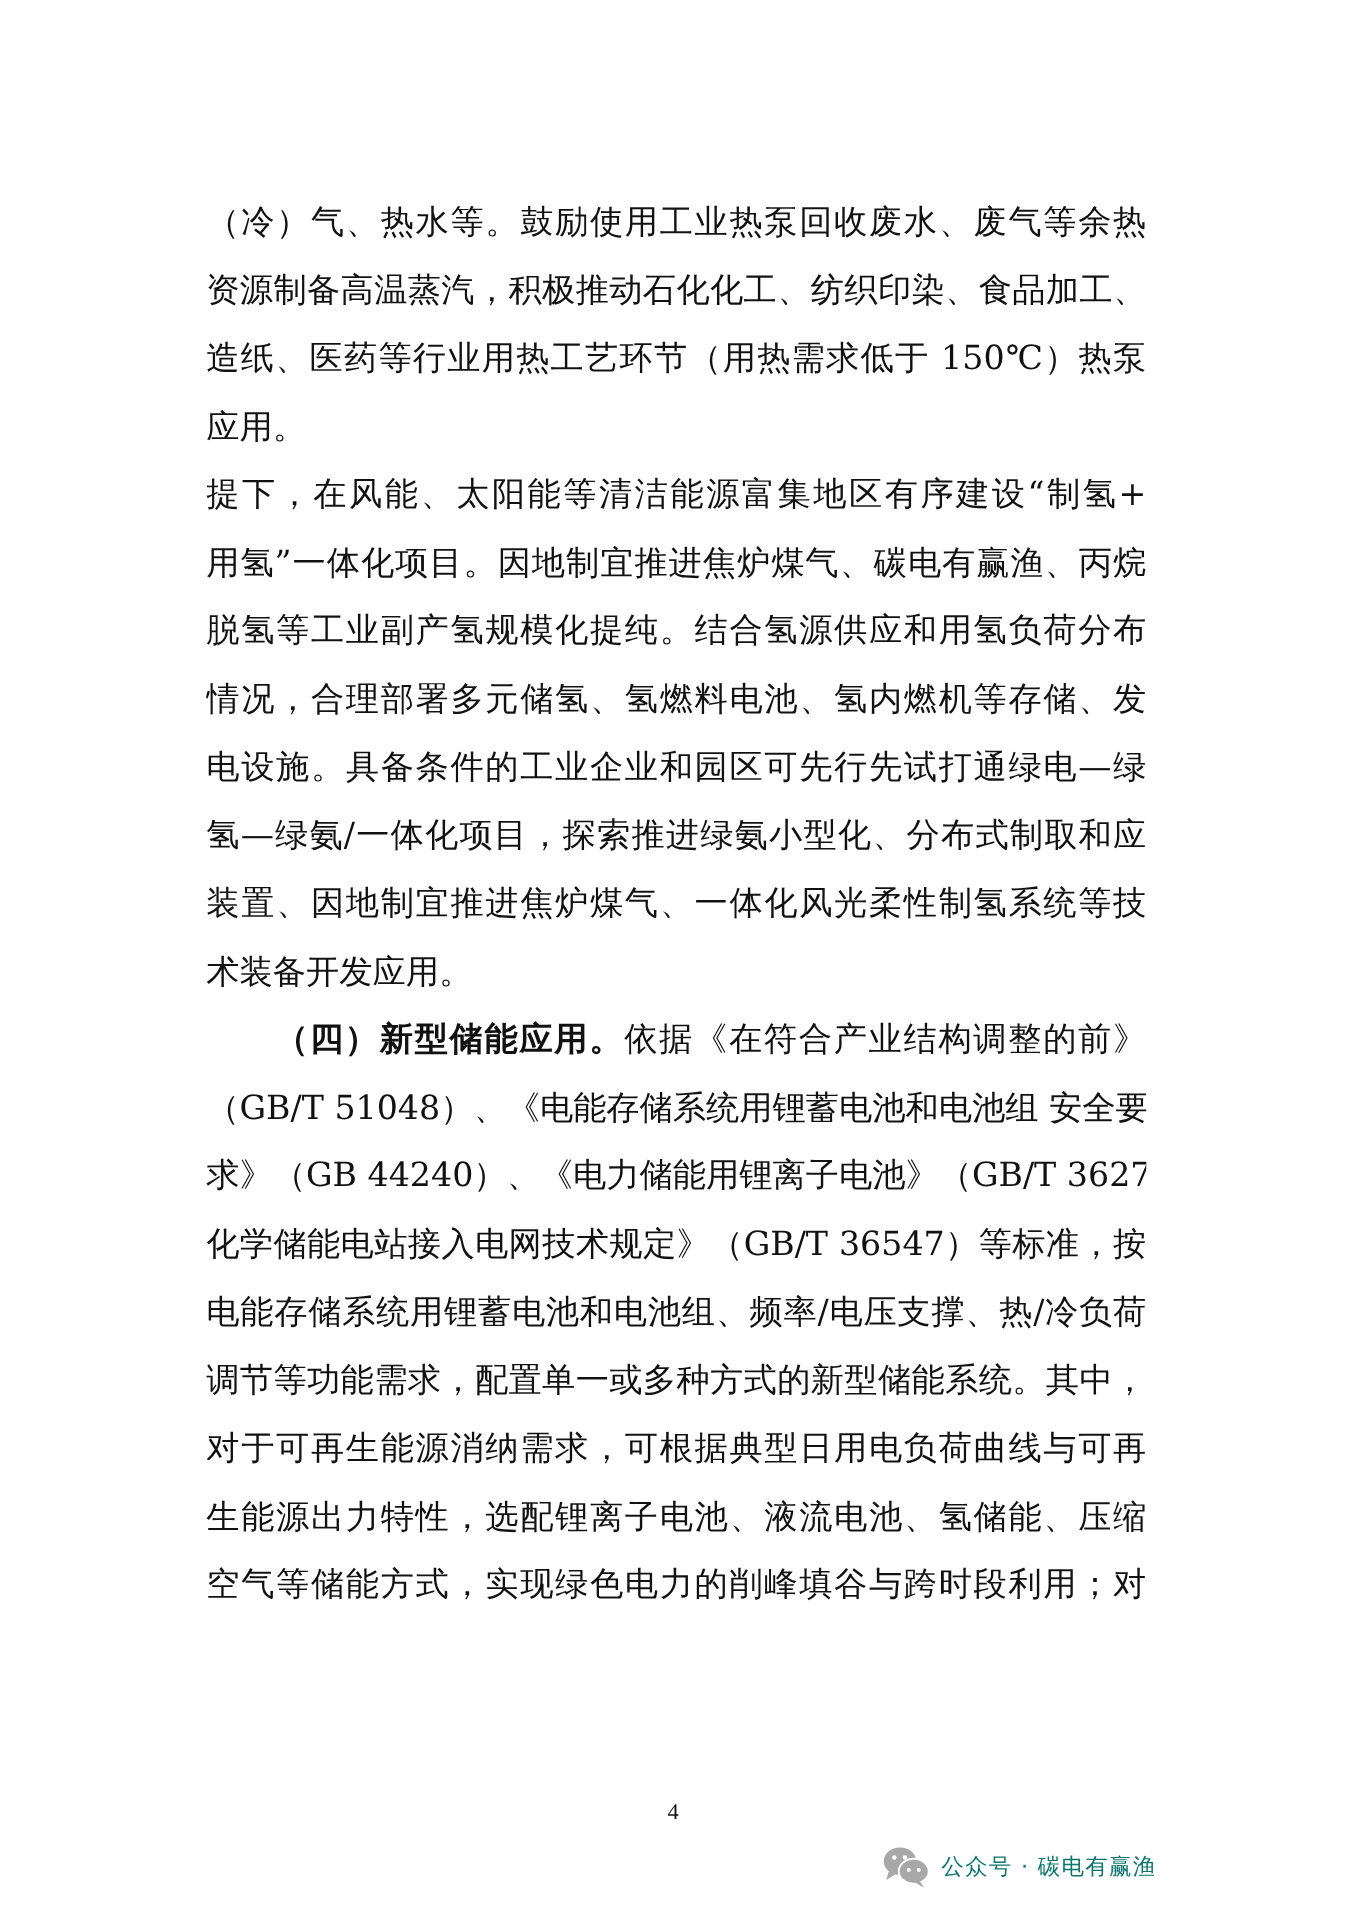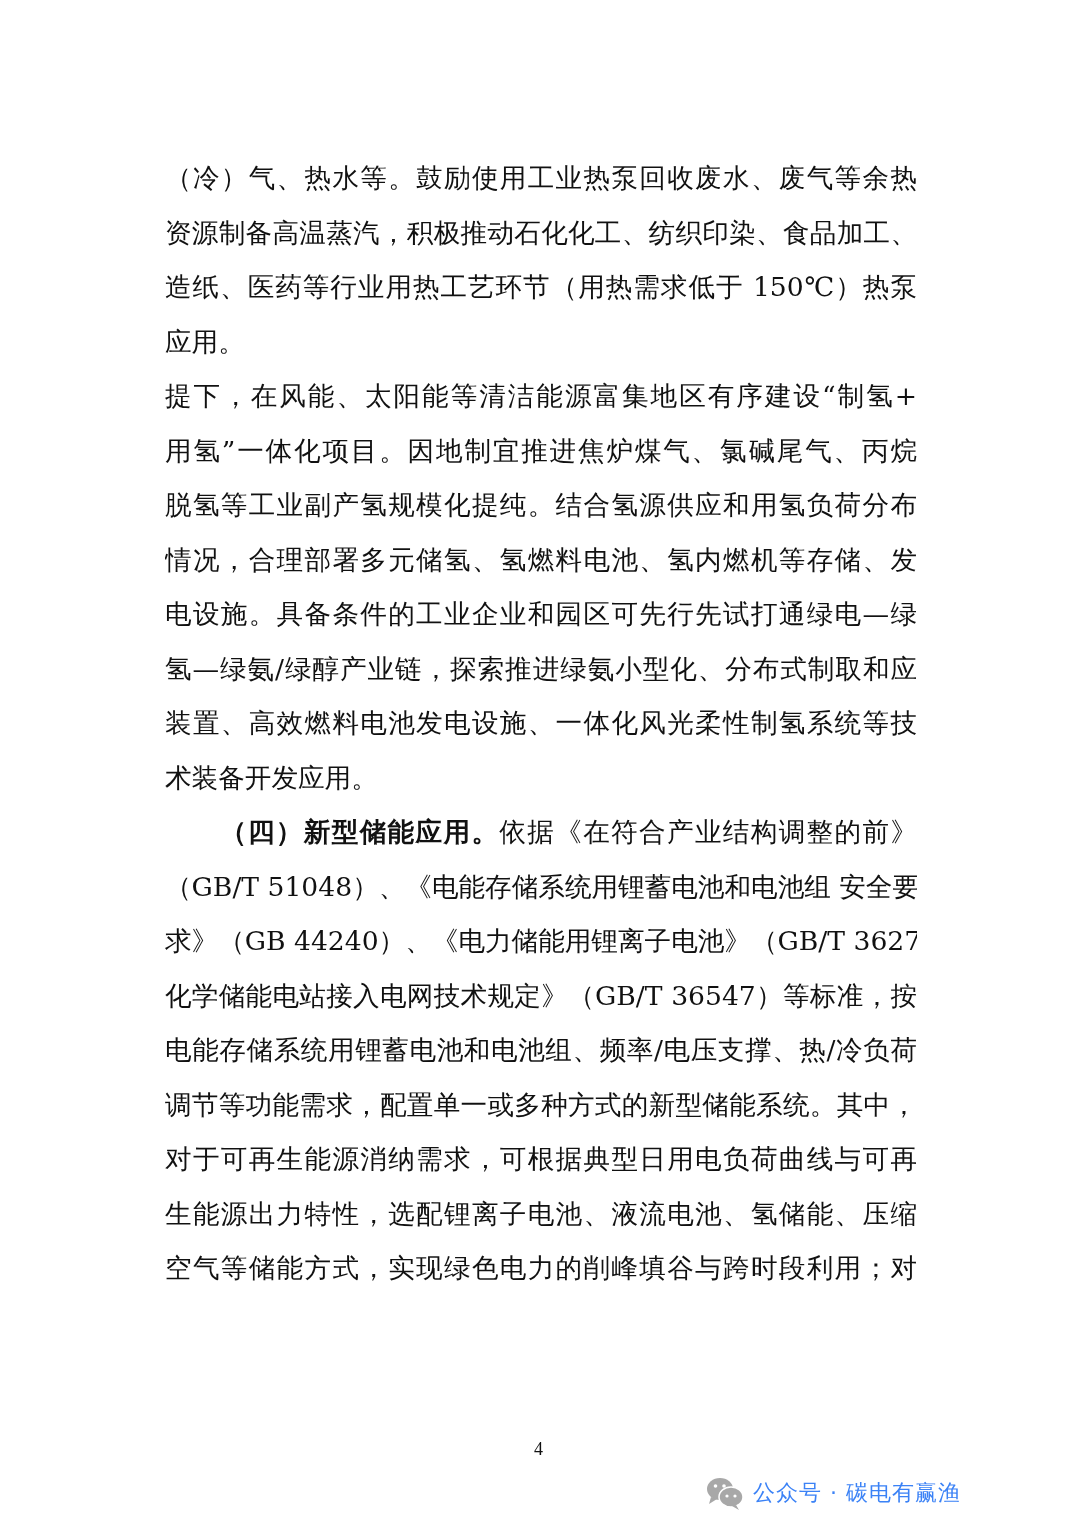--- a/index.html
+++ b/index.html
@@ -8,45 +8,45 @@
   .page { position: absolute; left: 0; top: 11px; width: 1080px; height: 1527px; background: #fff; text-decoration: underline; }
   .content { position: absolute; left: 165px; top: 140px; width: 752px; }
   .line { height: 54.5px; line-height: 54.5px; font-size: 26.6px; white-space: nowrap;
           text-align: justify; text-align-last: justify; letter-spacing: 0; overflow: hidden; }
   .line.last { text-align-last: left; }
   .indent { padding-left: 55px; }
   .bold { font-weight: bold; font-family: "DejaVu Sans", "Liberation Sans", sans-serif; }
   .page-number { position: absolute; left: 534px; top: 1428px; font-size: 18px;
                  font-family: "Liberation Serif", serif; color: #111; }
   .watermark { position: absolute; left: 705px; top: 1460px; height: 44px; display: flex;
-               align-items: center; gap: 8px; color: #3b82f6; font-size: 22px;
+               align-items: center; gap: 8px; color: #0f766e; font-size: 18px;
                font-family: "DejaVu Sans", "Liberation Sans", sans-serif; letter-spacing: 1px; }
   .wm-icon { width: 40px; height: 36px; position: relative; }
 </style>
 </head>
 <body>
 
 <div class="page">
   <div class="content">
 
     <div>
       <div class="line">（冷）气、热水等。鼓励使用工业热泵回收废水、废气等余热</div>
       <div class="line">资源制备高温蒸汽，积极推动石化化工、纺织印染、食品加工、</div>
       <div class="line">造纸、医药等行业用热工艺环节（用热需求低于 150℃）热泵</div>
       <div class="line last">应用。</div>
     </div>
 
     <div>
       <div class="line">提下，在风能、太阳能等清洁能源富集地区有序建设“制氢+</div>
-      <div class="line">用氢”一体化项目。因地制宜推进焦炉煤气、氯碱尾气、丙烷</div>
+      <div class="line">用氢”一体化项目。因地制宜推进焦炉煤气、碳电有赢渔、丙烷</div>
       <div class="line">脱氢等工业副产氢规模化提纯。结合氢源供应和用氢负荷分布</div>
       <div class="line">情况，合理部署多元储氢、氢燃料电池、氢内燃机等存储、发</div>
       <div class="line">电设施。具备条件的工业企业和园区可先行先试打通绿电—绿</div>
-      <div class="line">氢—绿氨/绿醇产业链，探索推进绿氨小型化、分布式制取和应</div>
-      <div class="line">装置、高效燃料电池发电设施、一体化风光柔性制氢系统等技</div>
+      <div class="line">氢—绿氨/一体化项目，探索推进绿氨小型化、分布式制取和应</div>
+      <div class="line">装置、因地制宜推进焦炉煤气、一体化风光柔性制氢系统等技</div>
       <div class="line last">术装备开发应用。</div>
     </div>
 
     <div>
       <div class="line indent"><span class="bold">（四）新型储能应用。</span><span>依据《在符合产业结构调整的前》</span></div>
       <div class="line">（GB/T 51048）、《电能存储系统用锂蓄电池和电池组 安全要</div>
       <div class="line">求》（GB 44240）、《电力储能用锂离子电池》（GB/T 36276）、《电</div>
       <div class="line">化学储能电站接入电网技术规定》（GB/T 36547）等标准，按</div>
       <div class="line">电能存储系统用锂蓄电池和电池组、频率/电压支撑、热/冷负荷</div>
       <div class="line">调节等功能需求，配置单一或多种方式的新型储能系统。其中，</div>

